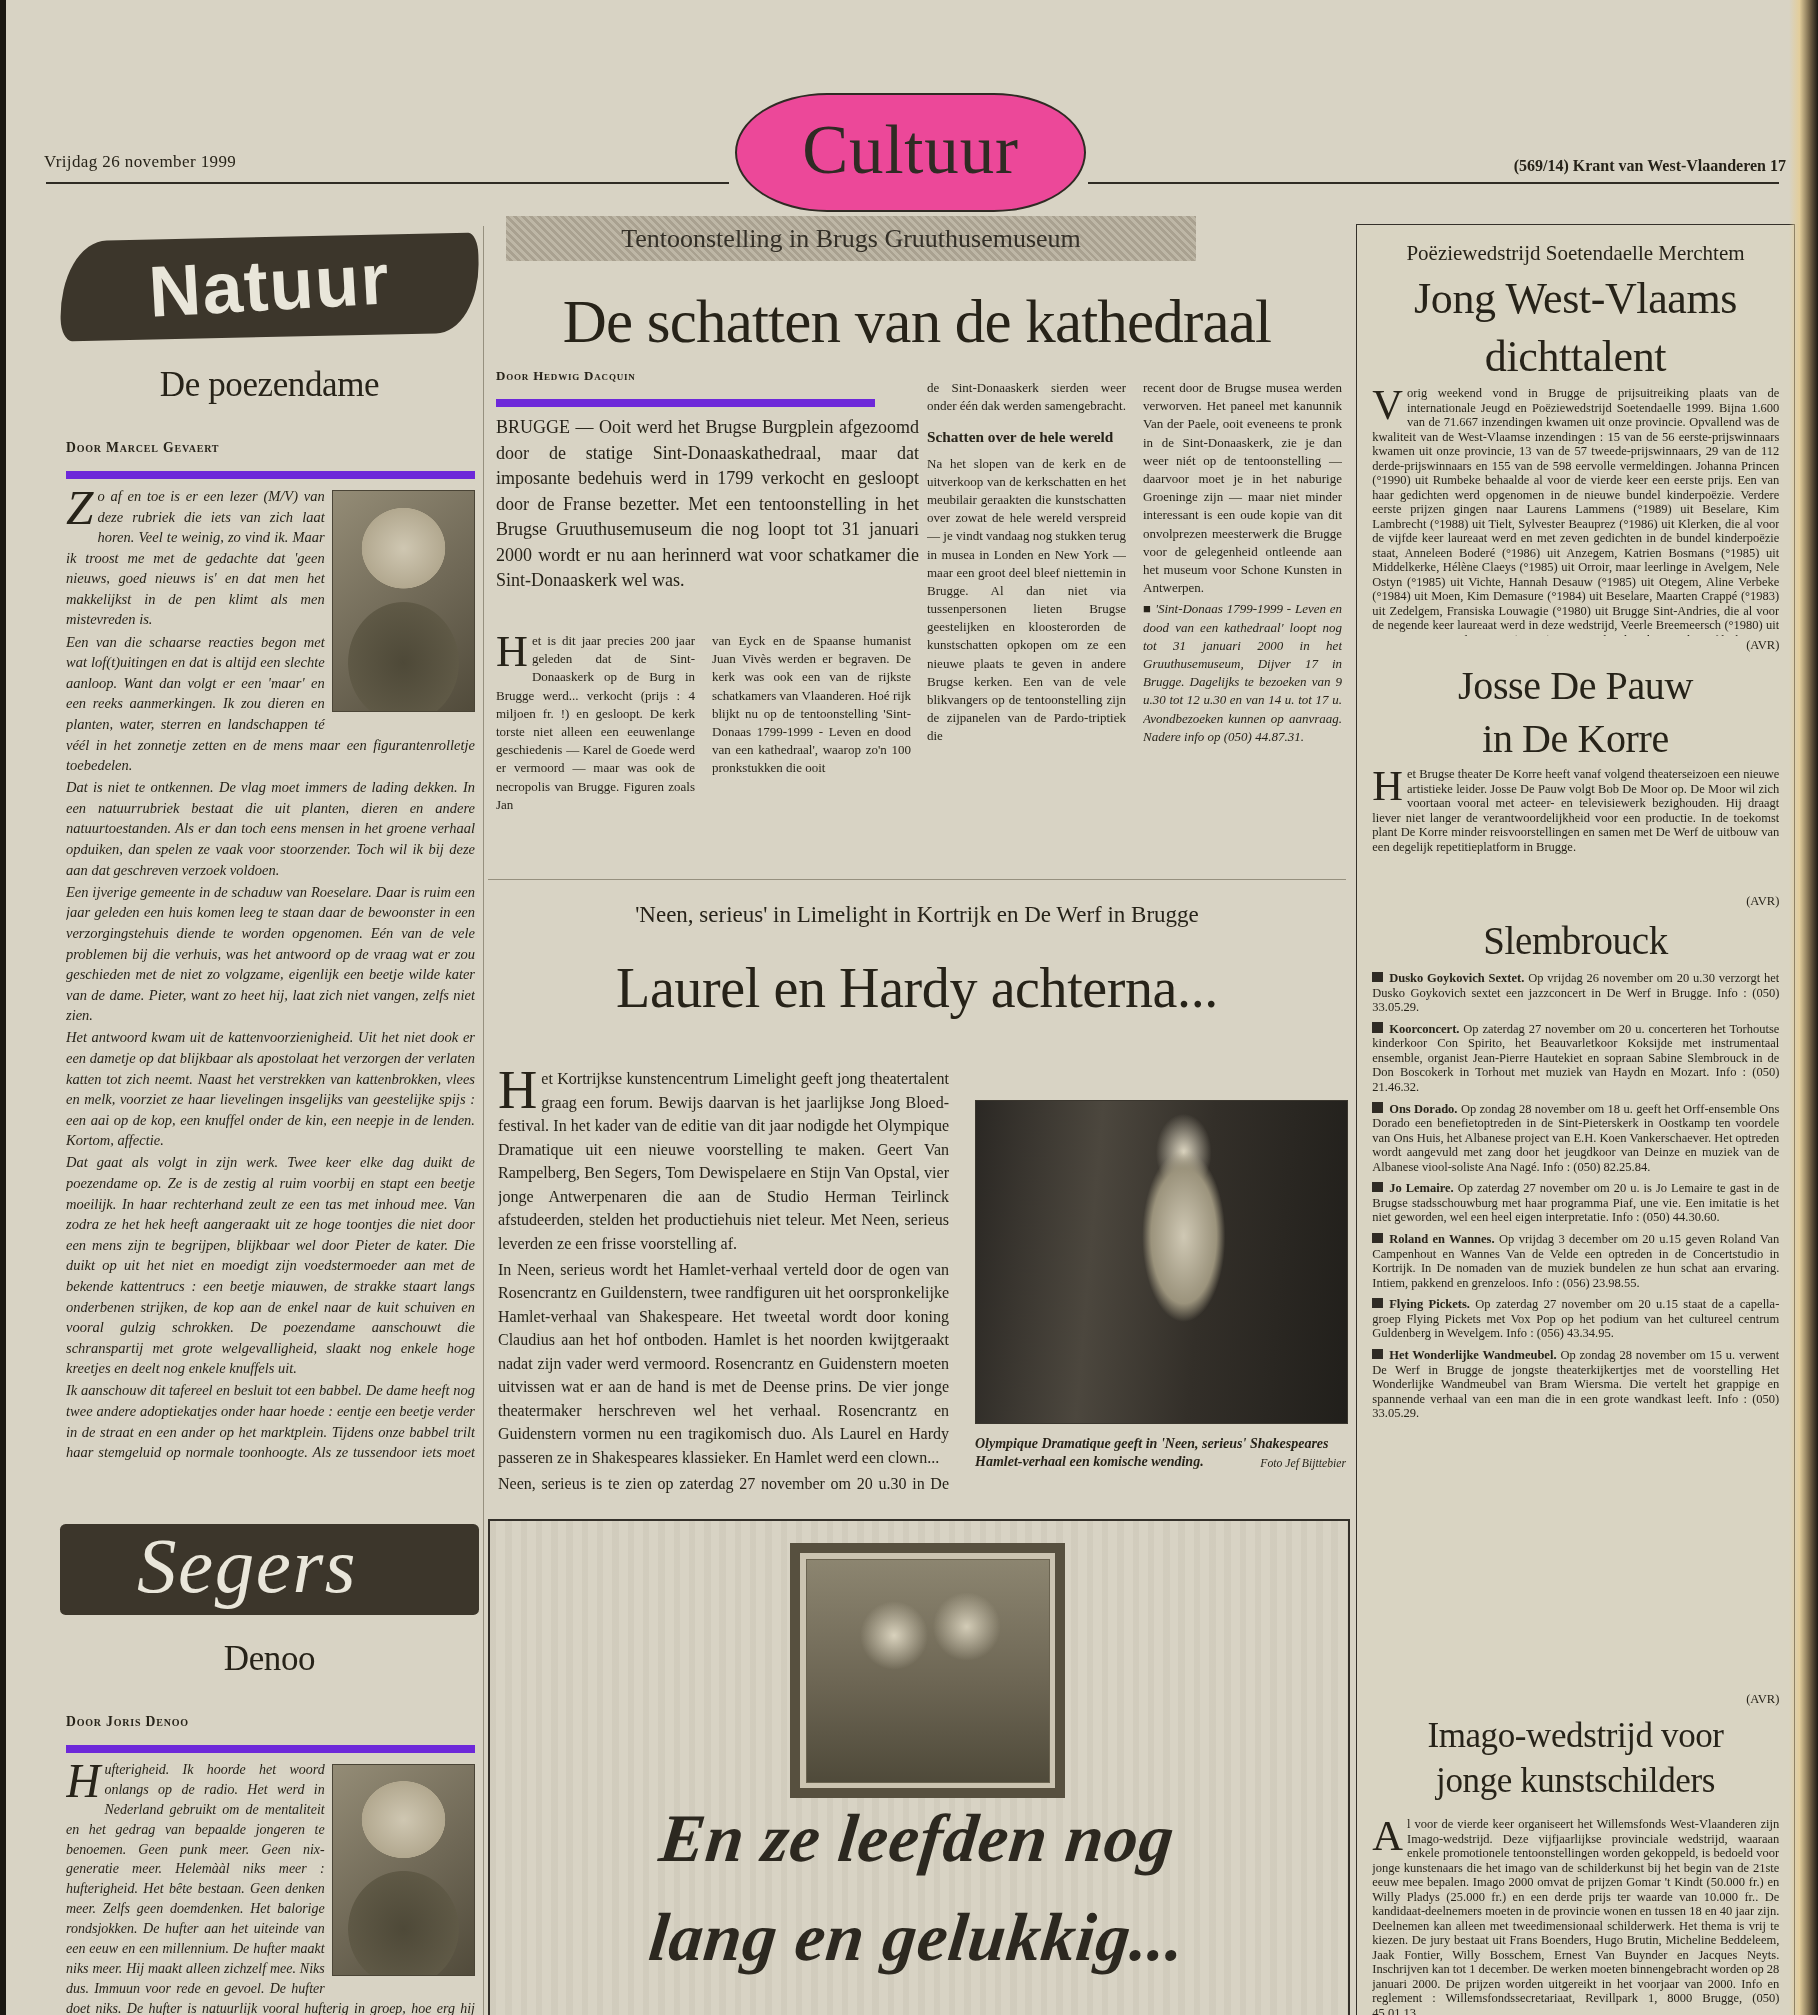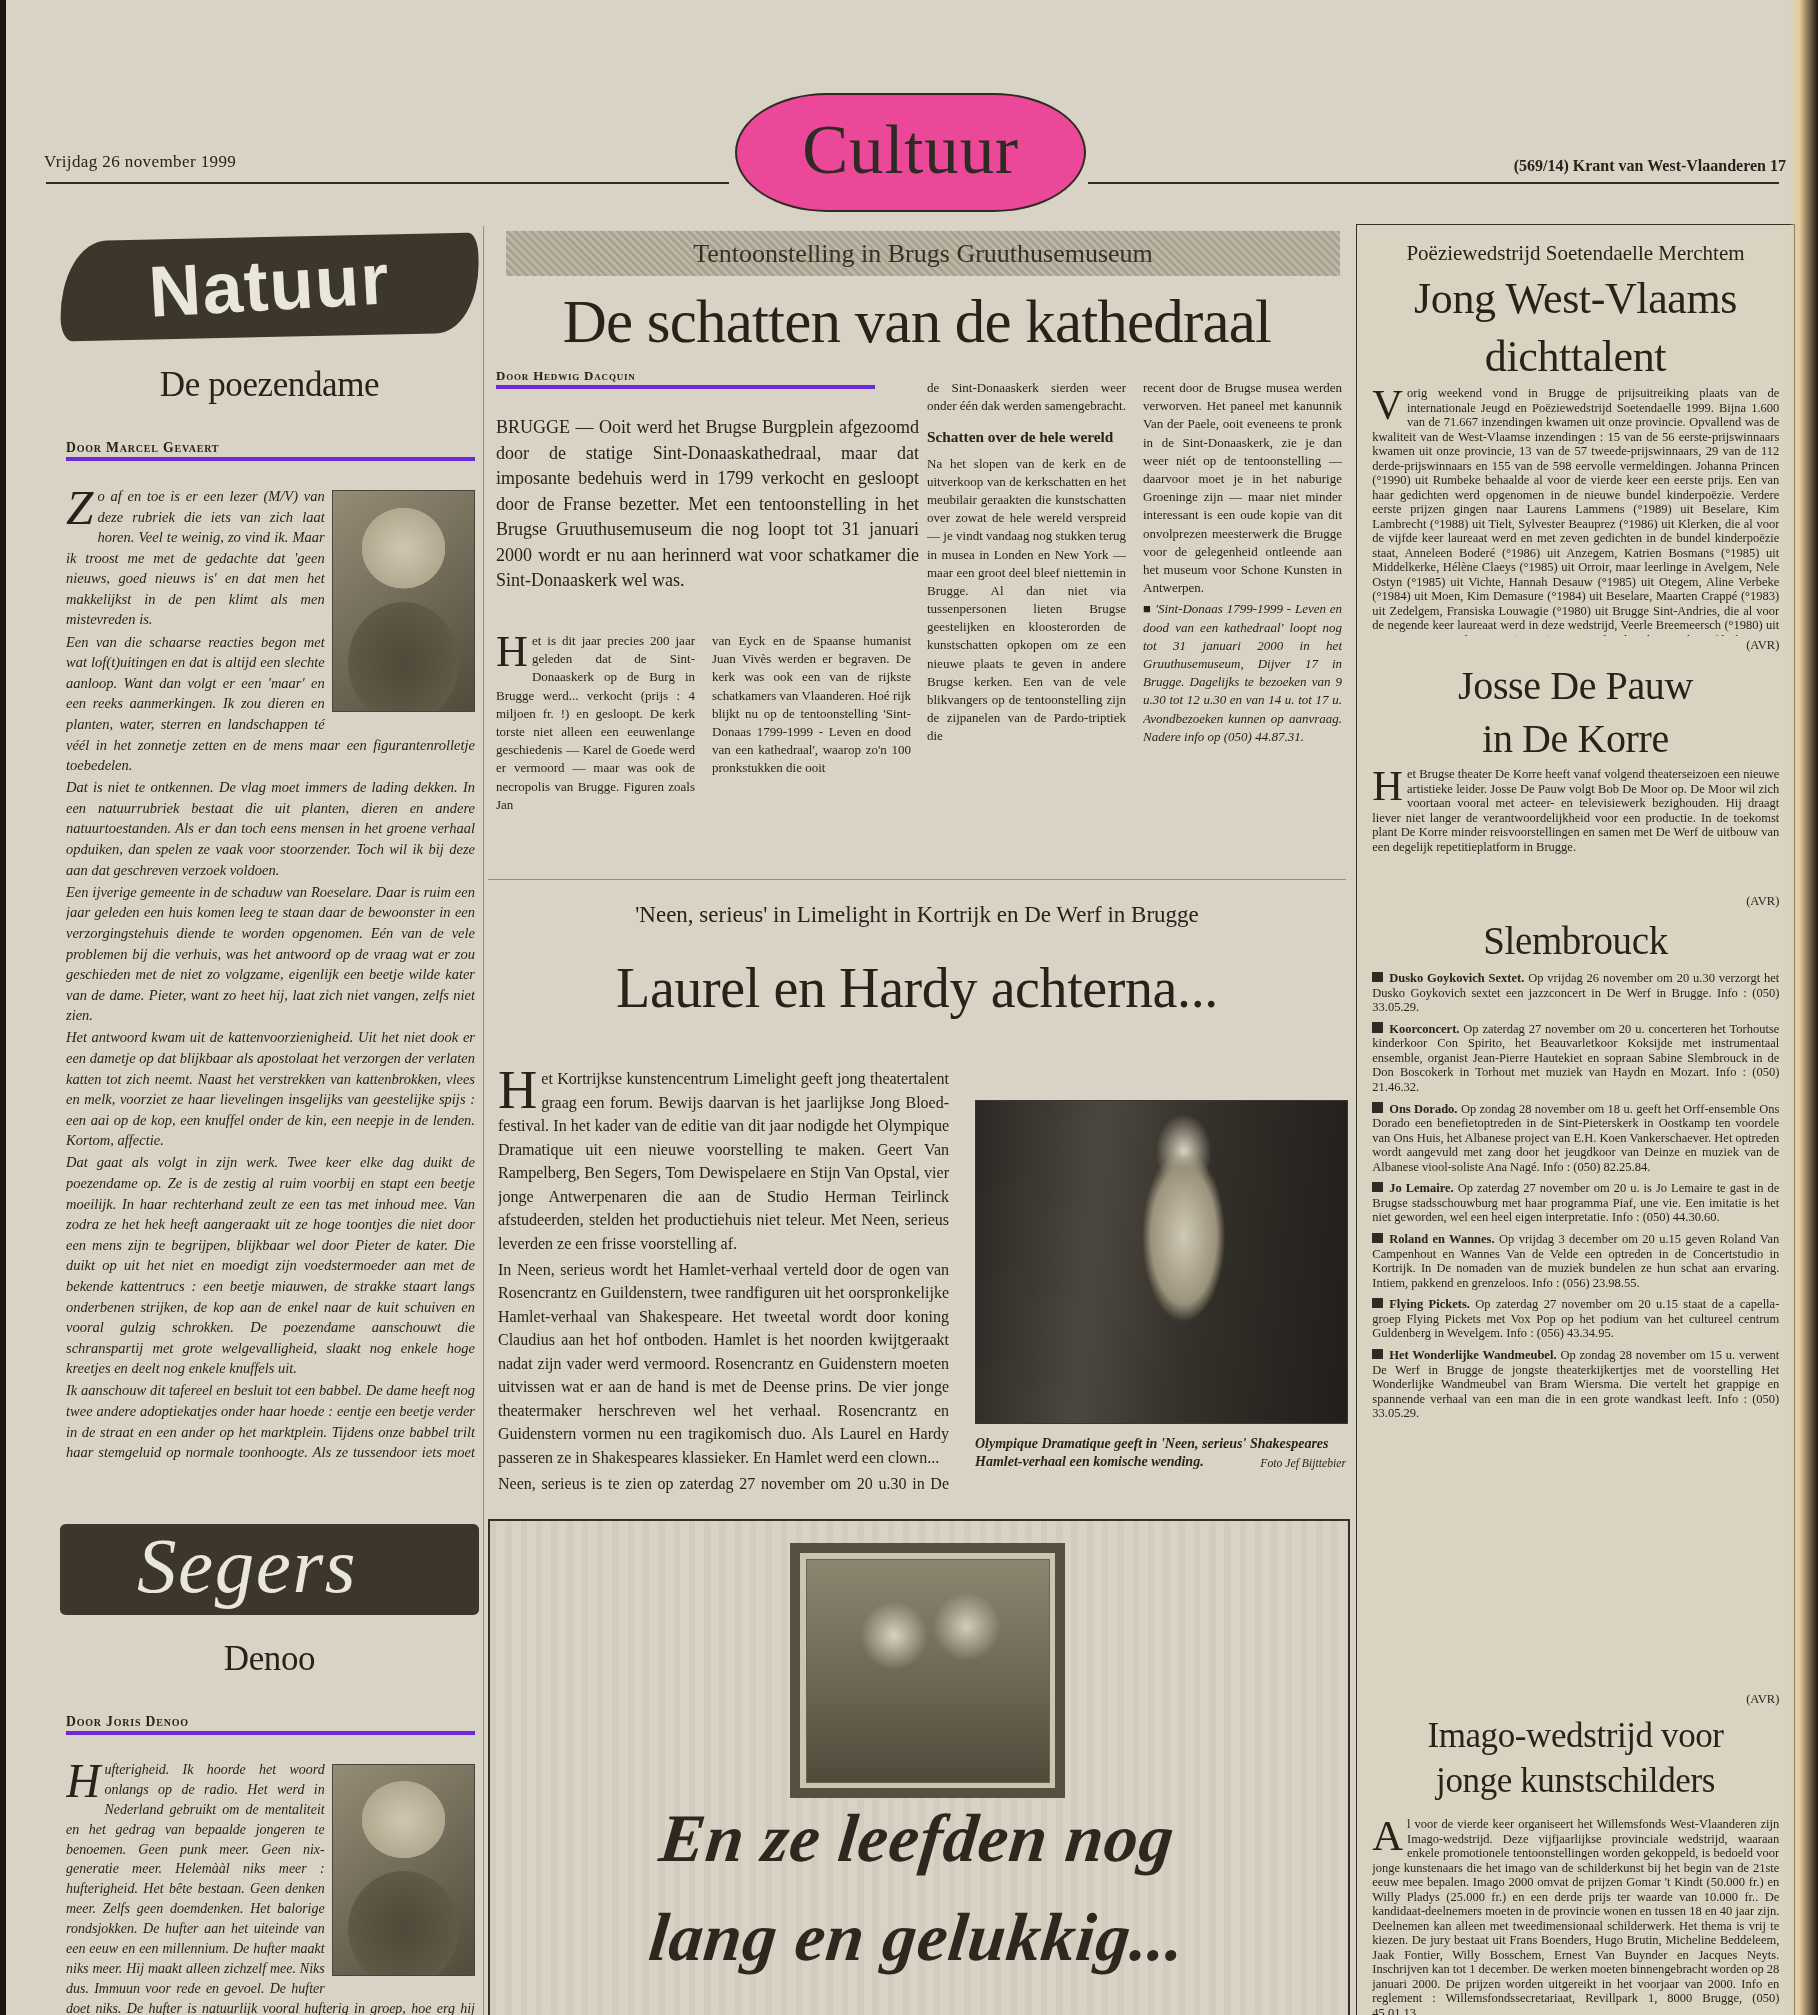--- a/index.html
+++ b/index.html
@@ -29,35 +29,35 @@
   .logo-banner{background:#3c362b;color:#e9e6da;}
   .natuur-banner{left:60px;top:237px;width:419px;height:100px;
      border-radius:52px 10.5px 48px 12px / 85px 24px 77px 24px;transform:rotate(-1.2deg);}
   .natuur-banner .t{font-family:"Liberation Sans","DejaVu Sans",sans-serif;font-weight:700;
      font-size:72px;line-height:97px;text-align:center;letter-spacing:1.6px;transform:rotate(-2deg);}
   .cursief-banner{left:60px;top:1524px;width:419px;height:91px;border-radius:5.6px;}
   .cursief-banner .t{font-style:italic;font-size:79px;line-height:83px;padding-left:77px;letter-spacing:1.6px;}
 
   .col-title{font-size:35px;letter-spacing:-0.4px;}
   .byline{font-variant:small-caps;font-weight:700;font-size:13.7px;letter-spacing:0.8px;
-     border-bottom:4px solid #6d28d9;padding-bottom:1px;}
+     border-bottom:8px solid #6d28d9;padding-bottom:15px;}
 
   .it-body{font-style:italic;font-size:14.5px;line-height:1.42;}
   .it-body p{margin:0 0 1.6px 0;}
   .dropcap::first-letter{float:left;font-size:3.4em;line-height:.8;padding:2.4px 4px 0 0;}
 
   .portrait{float:right;width:141px;margin:4px 0 4.8px 7.3px;border:0.8px solid #4a4436;
      background:
        radial-gradient(42% 26% at 50% 26%, #cfc7b2 0%, #b2a88f 70%, rgba(0,0,0,0) 71%),
        radial-gradient(60% 42% at 50% 78%, #4e4938 0%, #5f5946 65%, rgba(0,0,0,0) 66%),
        linear-gradient(140deg,#948c76 0%,#6f6856 55%,#514b3b 100%);}
   .portrait.h545{height:220px;} .portrait.h520{height:210px;}
 
   
-  .k-kicker{left:506px;top:231px;width:834px;height:45px;
+  .k-kicker{left:506px;top:216px;width:690px;height:45px;
      background:repeating-linear-gradient(45deg,#beb7a6 0 2.8px,#a9a190 2.8px 5.6px);}
   .k-kicker .t{font-size:26px;line-height:45px;text-align:center;color:#332f27;}
   .k-title{left:488px;top:287px;width:858px;font-size:61px;letter-spacing:-0.8px;}
   .k-byline{left:496px;top:368px;width:379px;font-size:13px;}
   .k-intro{left:496px;top:415px;width:423px;font-size:18px;line-height:1.42;}
   .k-col{font-size:13px;line-height:1.40;}
   .k-col p{margin:0 0 3.2px 0;}
   .k-sub{font-weight:700;font-size:15.3px;margin:10.5px 0 7.3px 0;}
   .k-note{font-style:italic;}
 

